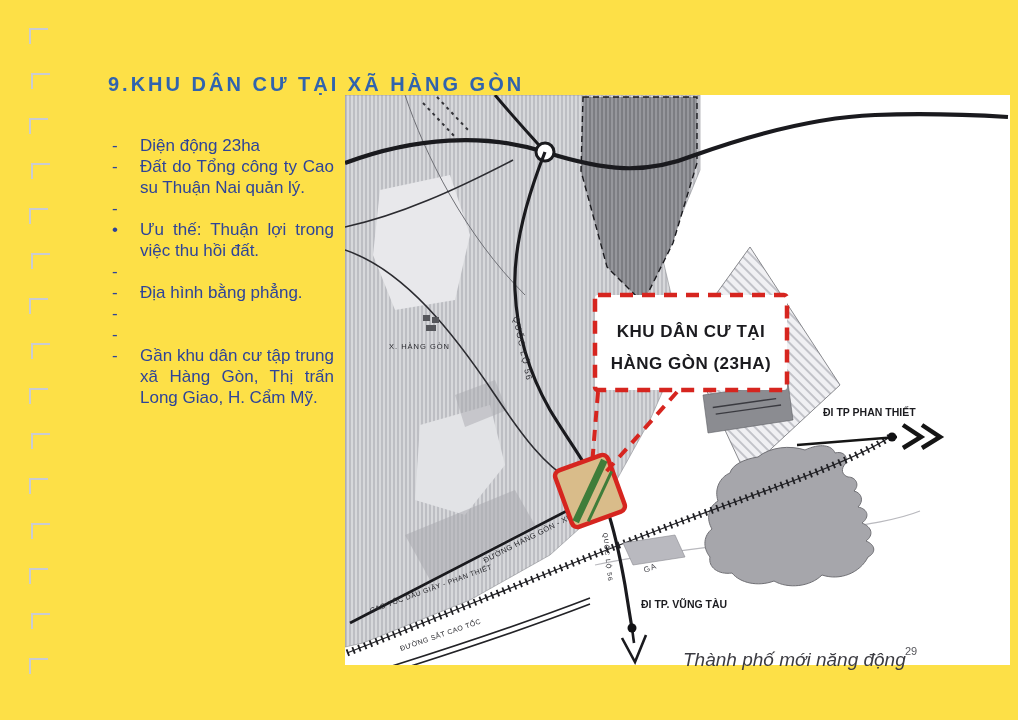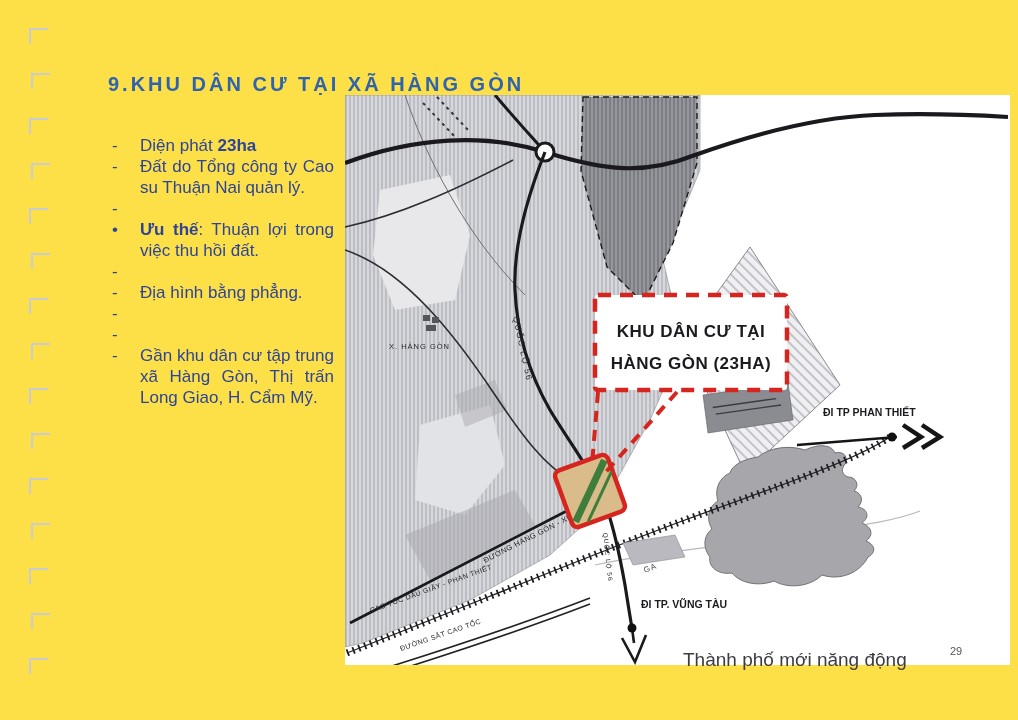--- a/index.html
+++ b/index.html
@@ -10,26 +10,26 @@
              border-left:2px solid #c9ccd2;border-top:2px solid #c9ccd2;}
   
   .title{position:absolute;left:108px;top:60px;font-size:20px;font-weight:600;
          letter-spacing:3px;color:#3063ae;white-space:nowrap;}
   
   .list{position:absolute;left:106px;top:135px;width:228px;color:#2e4499;
         font-size:17px;line-height:21px;list-style:none;margin:0;padding:0;}
   .list li{display:grid;grid-template-columns:34px 1fr;}
   .li-bullet{text-align:left;padding-left:6px;}
   .li-text{text-align:justify;text-justify:inter-word;}
-  .b{font-weight:700;}
+  .b{font-weight:400;}
   
   .map{position:absolute;left:345px;top:95px;width:665px;height:570px;}
   
-  .slogan{position:absolute;left:683px;top:649px;font-size:19px;color:#3c3c42;}
-  .pagenum{position:absolute;left:905px;top:645px;font-size:11px;color:#55555a;margin-left:45px;}
+  .slogan{position:absolute;left:683px;top:649px;font-style:italic;font-size:19px;color:#3c3c42;}
+  .pagenum{position:absolute;left:905px;top:645px;font-size:11px;color:#55555a;}
   svg text{font-family:"Liberation Sans",sans-serif;}
 </style>
 </head>
 <body>
 
 <div class="page">
 
   <div id="marks">
       <div class="bind-mark" style="left: 29px; top: 28px;"></div>
       <div class="bind-mark" style="left: 31px; top: 73px;"></div>
@@ -46,21 +46,21 @@
       <div class="bind-mark" style="left: 29px; top: 568px;"></div>
       <div class="bind-mark" style="left: 31px; top: 613px;"></div>
       <div class="bind-mark" style="left: 29px; top: 658px;"></div>
     </div>
 
   <h1 class="title">9.KHU DÂN CƯ TẠI XÃ HÀNG GÒN</h1>
 
   <ul class="list" id="info-list">
       <li>
         <span class="li-bullet">-</span>
-        <div class="li-text"><span>Diện phát </span><span class="b">23ha</span></div>
+        <div class="li-text"><span>Diện động </span><span class="b">23ha</span></div>
       </li>
       <li>
         <span class="li-bullet">-</span>
         <div class="li-text"><span>Đất do Tổng công ty Cao su Thuận Nai quản lý.</span></div>
       </li>
       <li>
         <span class="li-bullet">-</span>
       </li>
       <li>
         <span class="li-bullet">•</span>

